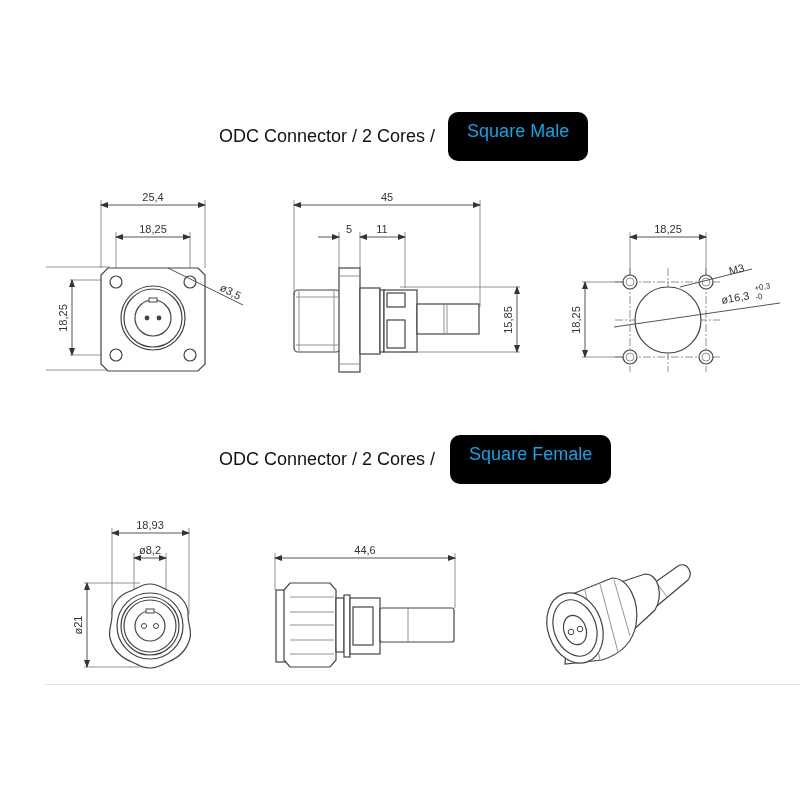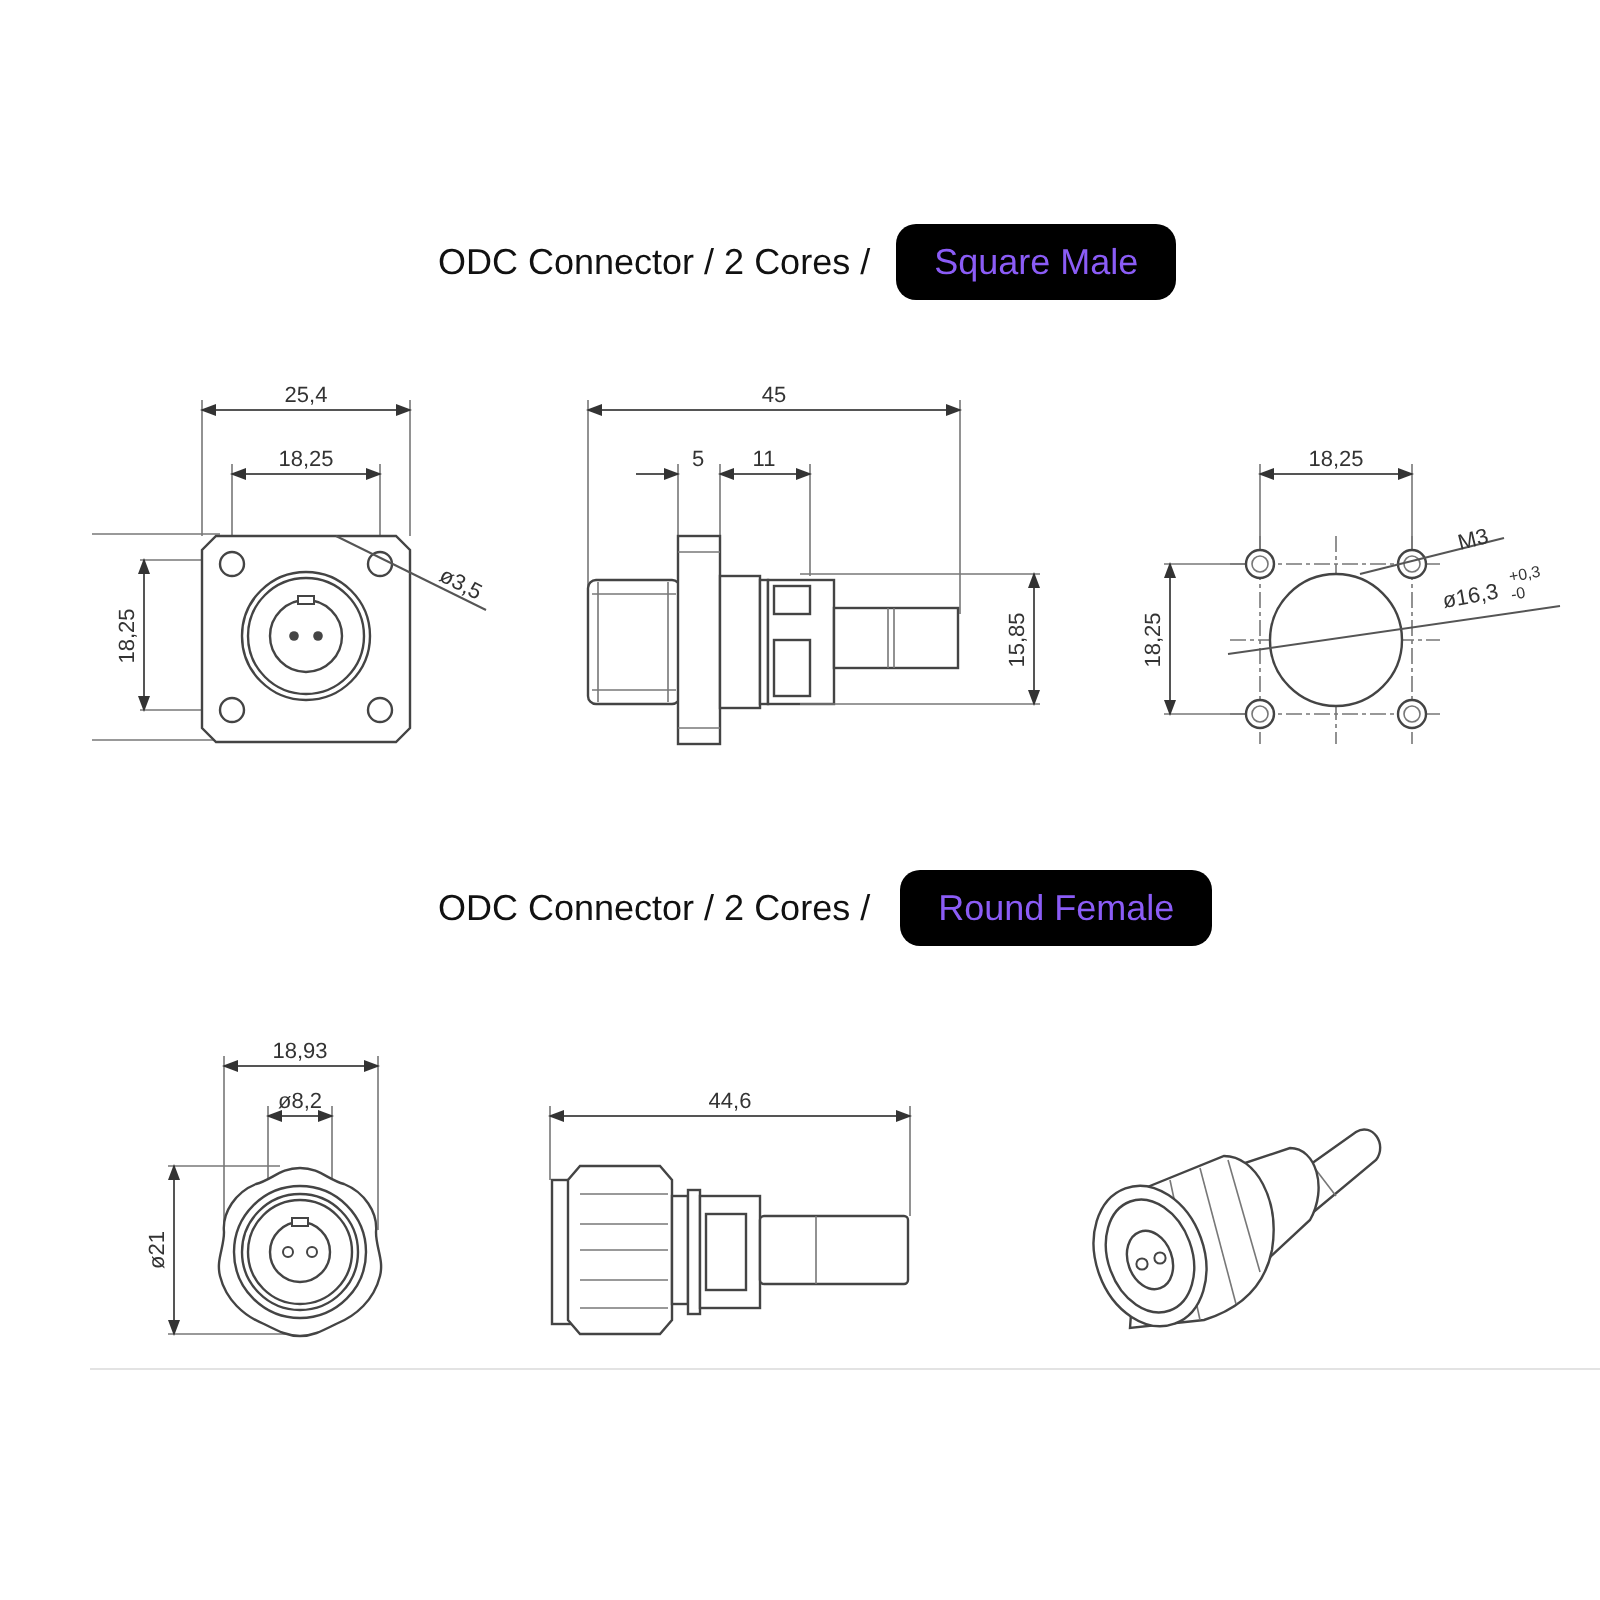--- a/index.html
+++ b/index.html
@@ -1,38 +1,38 @@
 <!DOCTYPE html>
 <html><head>
   <meta charset="utf-8">
   <style>
     html, body { margin: 0; padding: 0; background: #ffffff; }
     body { width: 800px; height: 800px; position: relative; overflow: hidden; font-family: "Liberation Sans", sans-serif; }
     .heading { position: absolute; display: flex; align-items: center; font-size: 18px; color: #111; margin-left: 43px; }
     .heading .prefix { white-space: pre; }
-    .pill { background: #000; color: #8b5cf6; border-radius: 10px; padding: 0 19px; height: 38px; line-height: 38px; margin-left: 8px; font-size: 18px; }
+    .pill { background: #000; color: #0ea5e9; border-radius: 10px; padding: 0 19px; height: 49px; line-height: 38px; margin-left: 8px; font-size: 18px; }
     svg.drawing { position: absolute; left: 0; top: 0; }
     .dim { font-family: "Liberation Sans", sans-serif; font-size: 11px; fill: #333; }
     .ln { stroke: #555; stroke-width: 1; fill: none; }
     .thin { stroke: #777; stroke-width: 0.8; fill: none; }
     .part { stroke: #444; stroke-width: 1.2; fill: #fff; }
     .center { stroke: #777; stroke-width: 0.8; stroke-dasharray: 8 2 2 2; fill: none; }
     .divider { position: absolute; left: 45px; top: 684px; width: 755px; height: 1px; background: #e3e3e3; }
   </style>
 </head>
 <body>
 
 <div class="heading" style="left:176px; top:112px;">
   <span class="prefix">ODC Connector / 2 Cores / </span>
   <span class="pill">Square Male</span>
 </div>
 
 <div class="heading" style="left:176px; top:435px;">
   <span class="prefix">ODC Connector / 2 Cores / </span>
-  <span class="pill" style="margin-left:10px;">Round Female</span>
+  <span class="pill" style="margin-left:10px;">Square Female</span>
 </div>
 
 <svg class="drawing" width="800" height="800" viewBox="0 0 800 800">
   <defs>
     <marker id="ar" markerWidth="8" markerHeight="6" refX="7" refY="3" orient="auto-start-reverse" markerUnits="userSpaceOnUse">
       <path d="M0,0 L8,3 L0,6 z" fill="#333"></path>
     </marker>
   </defs>
 
   <g>

